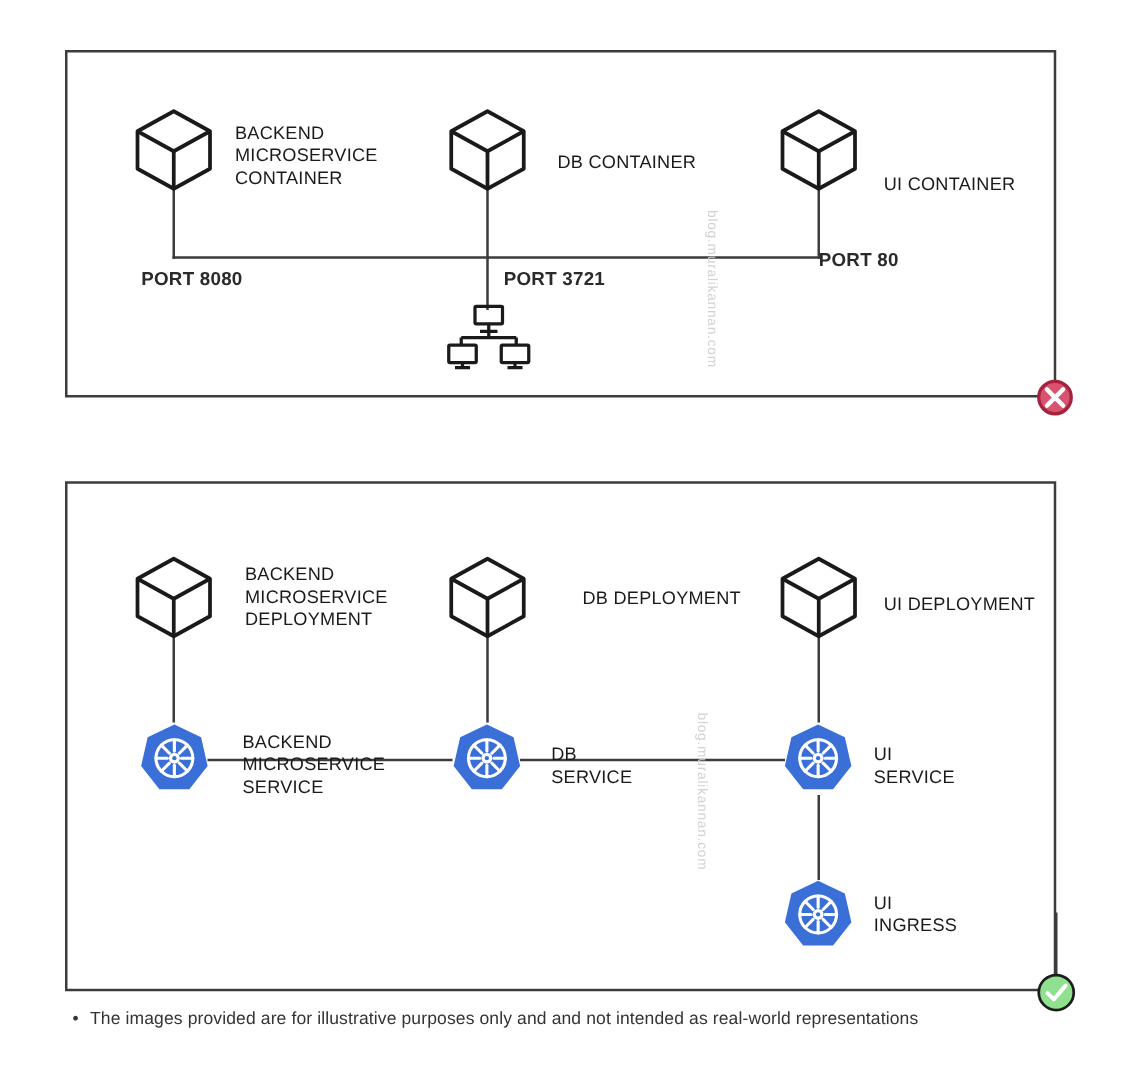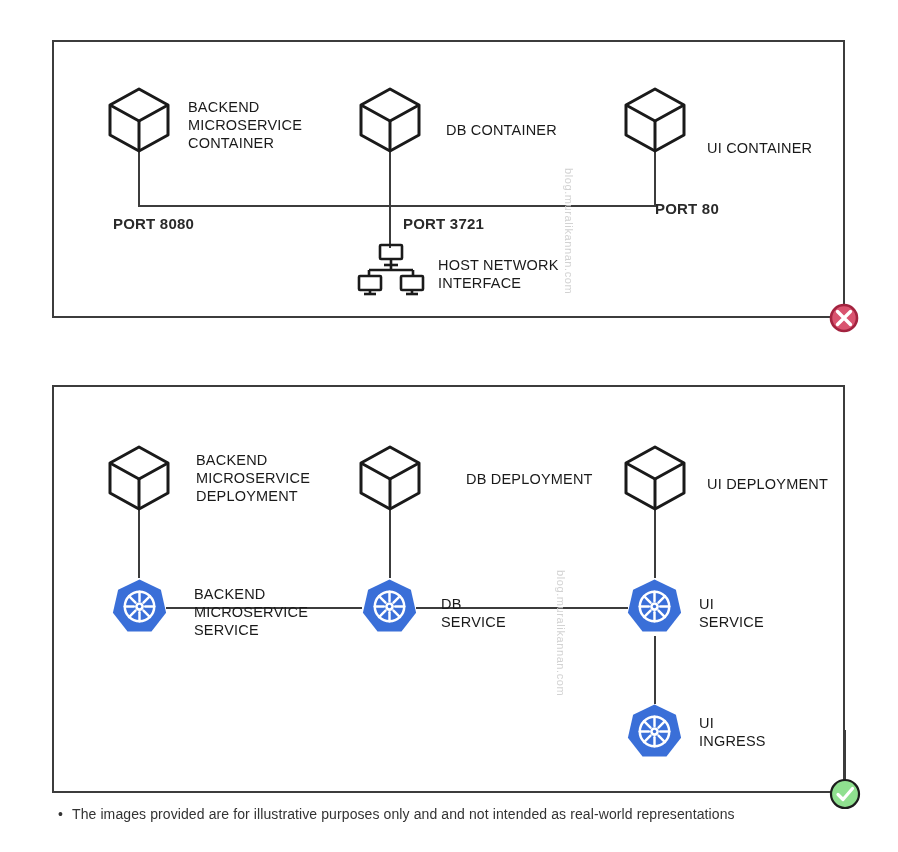--- a/index.html
+++ b/index.html
@@ -151,22 +151,20 @@
           <path d="M49 51 L61 51"></path>
       </g>
     </svg>
   </div>
 
   <div class="node-label" style="left:188px; top:98px;">BACKEND
 MICROSERVICE
 CONTAINER</div>
   <div class="node-label" style="left:446px; top:121px;">DB CONTAINER</div>
   <div class="node-label" style="left:707px; top:115px;margin-top:24px;">UI CONTAINER</div>
-  <div class="node-label" style="left:438px; top:256px;">HOST NETWORK
-INTERFACE</div>
 
   <div class="port-label" style="left:113px; top:215px;">PORT 8080</div>
   <div class="port-label" style="left:403px; top:215px;">PORT 3721</div>
   <div class="port-label" style="left:627px; top:200px;padding-left:28px;">PORT 80</div>
 
   <div class="watermark" style="left:563px; top:168px;">blog.muralikannan.com</div>
 
   <div class="badge" style="left:829px; top:303px;">
     <svg width="30" height="30" viewBox="0 0 30 30">
       <circle cx="15" cy="15" r="13" fill="#d9536f" stroke="#a3233f" stroke-width="2.6"></circle>

